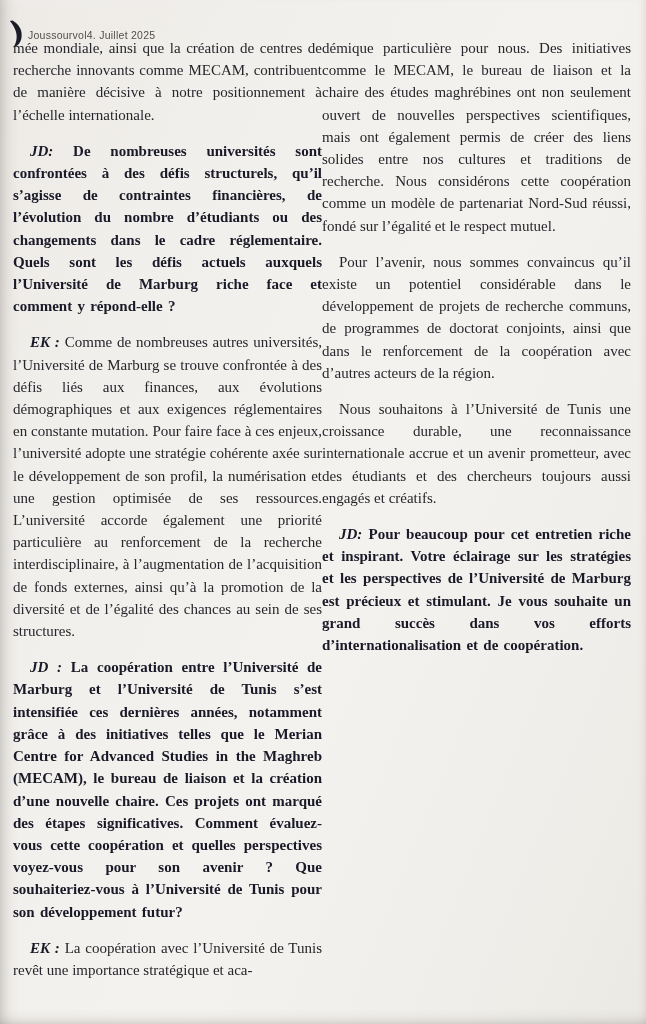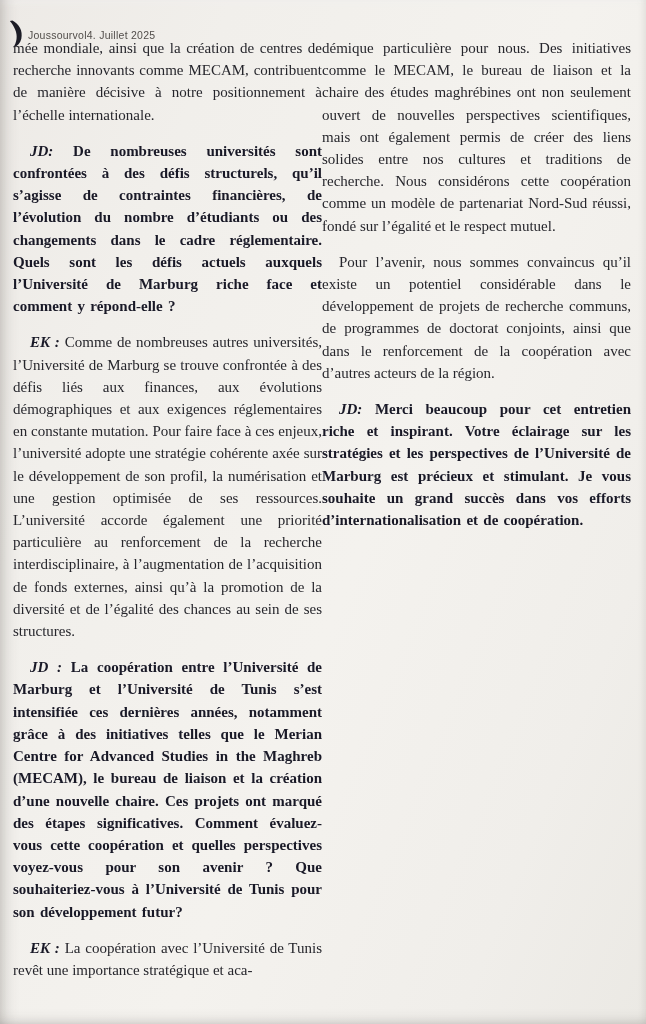--- a/index.html
+++ b/index.html
@@ -99,18 +99,19 @@
 
     <p class="bold indent"><span class="speaker">JD : </span><span class="ptext">La coopération entre l’Université de Marburg et l’Université de Tunis s’est intensifiée ces dernières années, notamment grâce à des initiatives telles que le Merian Centre for Advanced Studies in the Maghreb (MECAM), le bureau de liaison et la création d’une nouvelle chaire. Ces projets ont marqué des étapes significatives. Comment évaluez-vous cette coopération et quelles perspectives voyez-vous pour son avenir ? Que souhaiteriez-vous à l’Université de Tunis pour son développement futur?</span></p>
 
     <p class="indent"><span class="speaker">EK : </span><span class="ptext">La coopération avec l’Université de Tunis revêt une importance stratégique et aca-</span></p>
   </div>
     <div class="col">
     <p><span class="speaker"></span><span class="ptext">démique particulière pour nous. Des initiatives comme le MECAM, le bureau de liaison et la chaire des études maghrébines ont non seulement ouvert de nouvelles perspectives scientifiques, mais ont également permis de créer des liens solides entre nos cultures et traditions de recherche. Nous considérons cette coopération comme un modèle de partenariat Nord-Sud réussi, fondé sur l’égalité et le respect mutuel.</span></p>
 
     <p class="indent"><span class="speaker"></span><span class="ptext">Pour l’avenir, nous sommes convaincus qu’il existe un potentiel considérable dans le développement de projets de recherche communs, de programmes de doctorat conjoints, ainsi que dans le renforcement de la coopération avec d’autres acteurs de la région.</span></p>
 
+    <p class="indent"><span class="speaker"></span><span class="ptext">Nous souhaitons à l’Université de Tunis une croissance durable, une reconnaissance internationale accrue et un avenir prometteur, avec des étudiants et des chercheurs toujours aussi engagés et créatifs.</span></p>
 
-    <p class="bold indent"><span class="speaker">JD: </span><span class="ptext">Merci beaucoup pour cet entretien riche et inspirant. Votre éclairage sur les stratégies et les perspectives de l’Université de Marburg est précieux et stimulant. Je vous souhaite un grand succès dans vos efforts d’internationalisation et de coopération.</span></p>
+    <p class="bold indent"><span class="speaker">JD: </span><span class="ptext">Pour beaucoup pour cet entretien riche et inspirant. Votre éclairage sur les stratégies et les perspectives de l’Université de Marburg est précieux et stimulant. Je vous souhaite un grand succès dans vos efforts d’internationalisation et de coopération.</span></p>
   </div>
   </div>
 
 </div>
 
 </body></html>

